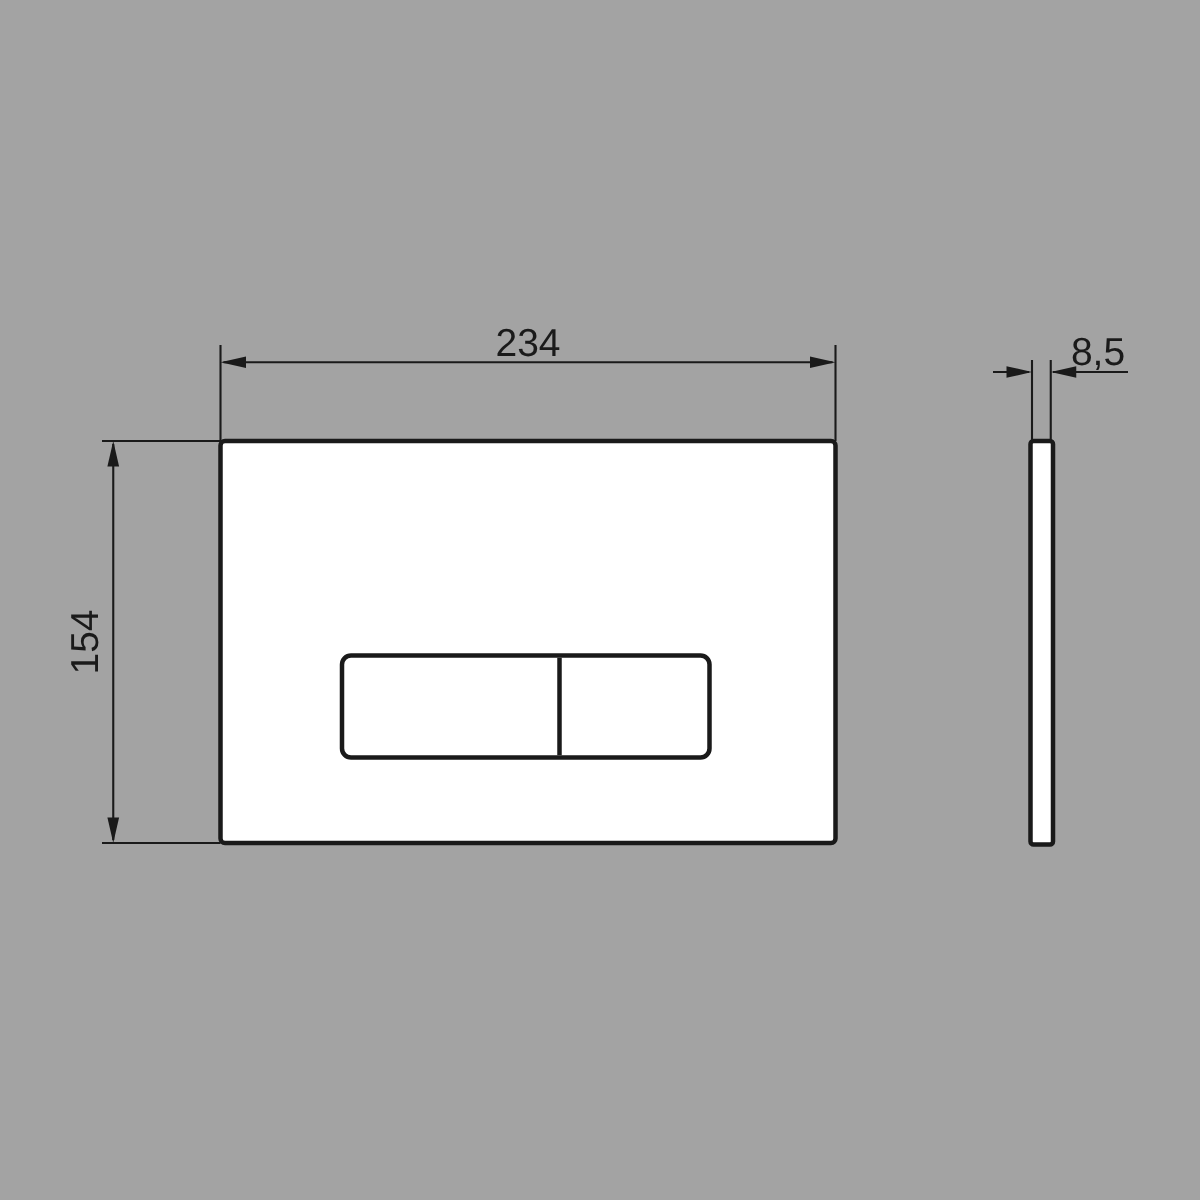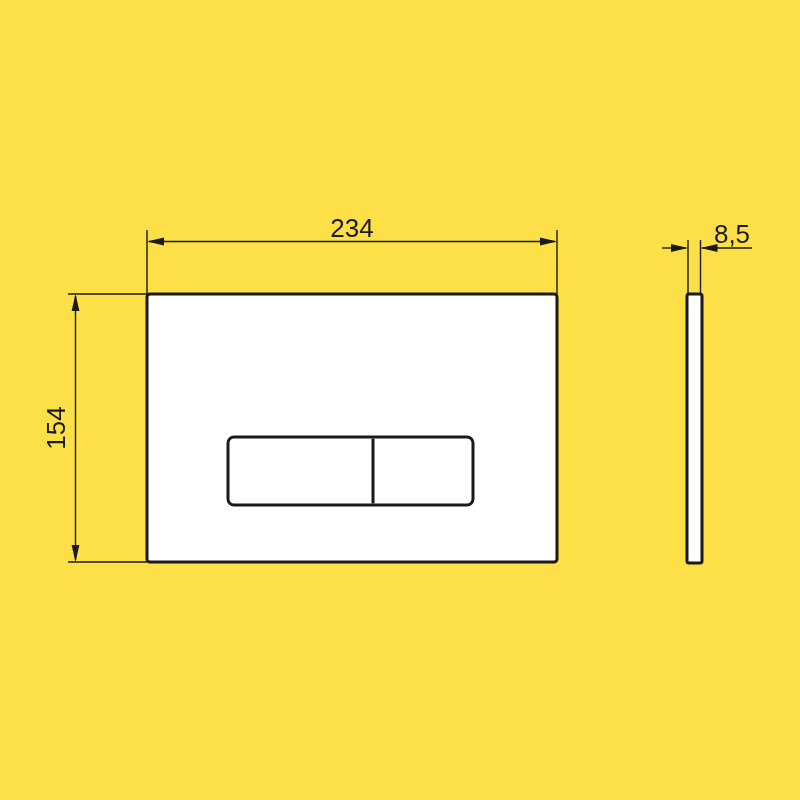--- a/index.html
+++ b/index.html
@@ -8,21 +8,21 @@
     background: #ffffff;
     width: 800px;
     height: 800px;
     overflow: hidden;
     font-family: "Liberation Sans", sans-serif;
   }
   .canvas {
     position: relative;
     width: 800px;
     height: 800px;
-    background: #fde047;
+    background: #a3a3a3;
     text-align: right;
   }
   svg { display: block; }
   .dim-text {
     font-family: "Liberation Sans", sans-serif;
     font-size: 26px;
     fill: #1a1a1a;
   }
   .thick { stroke: #1a1a1a; stroke-width: 3; fill: #ffffff; }
   .thin  { stroke: #1a1a1a; stroke-width: 1.4; fill: none; }

